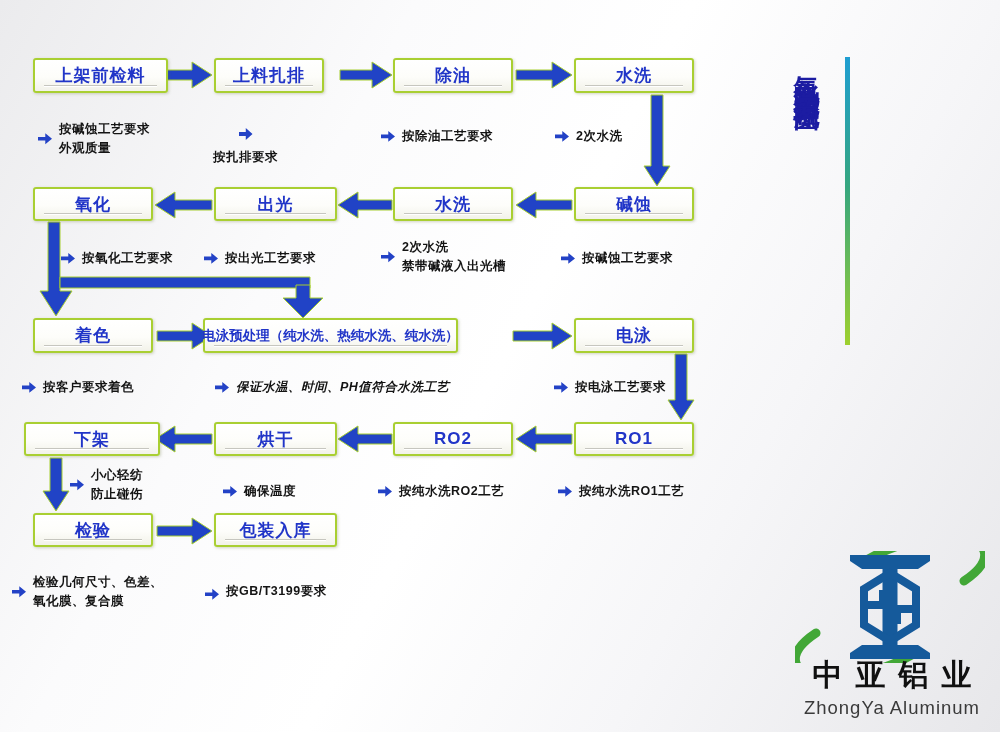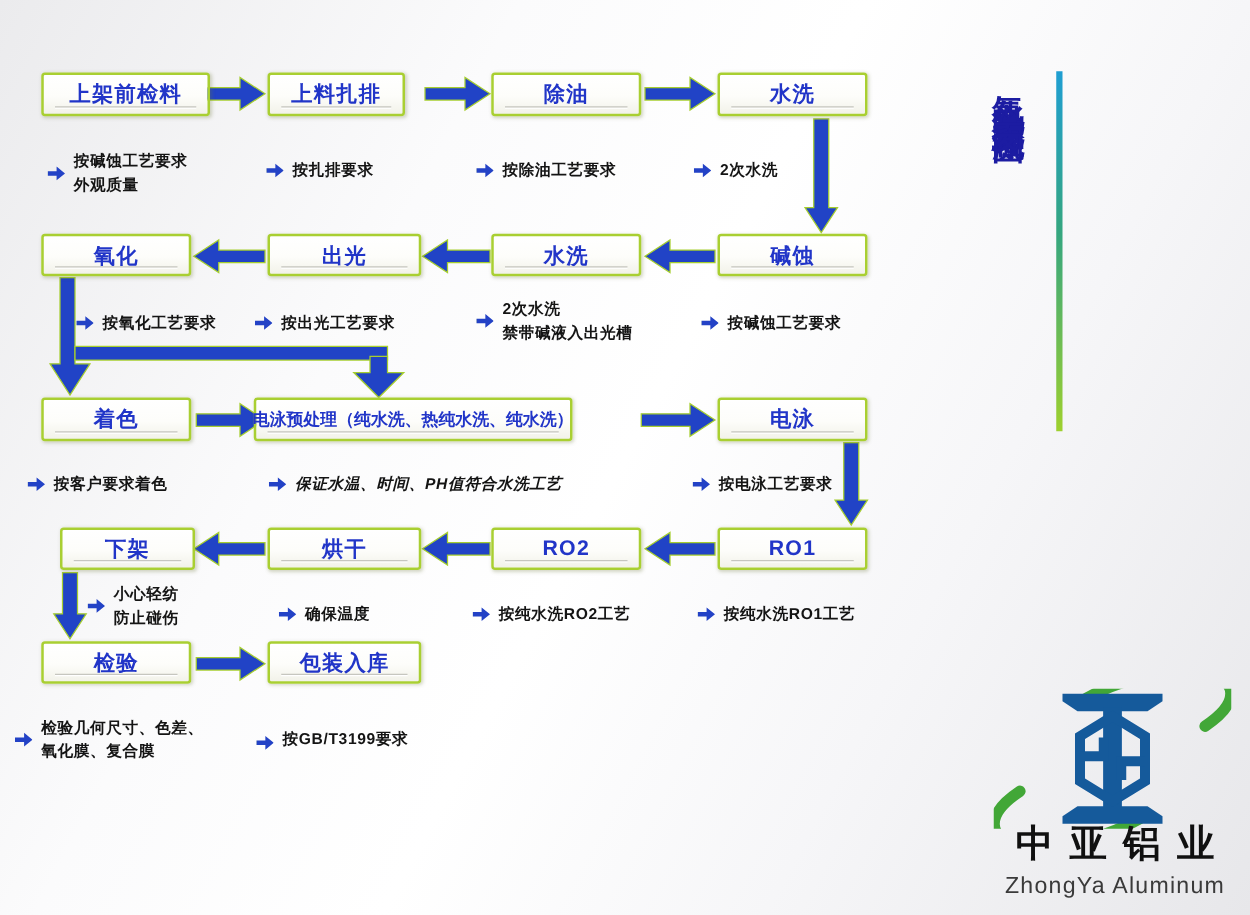--- a/index.html
+++ b/index.html
@@ -115,21 +115,21 @@
   <div class="fbox" style="left:33px;top:318px;width:120px;height:35px;">
       <span>着色</span>
     </div>
   <div class="fbox small" style="left:203px;top:318px;width:255px;height:35px;">
       <span>电泳预处理（纯水洗、热纯水洗、纯水洗）</span>
     </div>
   <div class="fbox" style="left:574px;top:318px;width:120px;height:35px;">
       <span>电泳</span>
     </div>
 
-  <div class="fbox" style="left:48px;top:422px;width:108px;height:34px;">
+  <div class="fbox" style="left:24px;top:422px;width:136px;height:34px;">
       <span>下架</span>
     </div>
   <div class="fbox" style="left:214px;top:422px;width:123px;height:34px;">
       <span>烘干</span>
     </div>
   <div class="fbox" style="left:393px;top:422px;width:120px;height:34px;">
       <span>RO2</span>
     </div>
   <div class="fbox" style="left:574px;top:422px;width:120px;height:34px;">
       <span>RO1</span>
@@ -142,21 +142,21 @@
       <span>包装入库</span>
     </div>
 
   <div class="note" style="left:38px;top:120px;">
       <span class="nicon"></span>
       <div class="ntext">
         <div>按碱蚀工艺要求</div>
         <div>外观质量</div>
       </div>
     </div>
-  <div class="note" style="left:213px;top:127px;">
+  <div class="note" style="left:213px;top:127px;flex-direction:column;">
       <span class="nicon"></span>
       <div class="ntext">
         <div>按扎排要求</div>
       </div>
     </div>
   <div class="note" style="left:381px;top:127px;">
       <span class="nicon"></span>
       <div class="ntext">
         <div>按除油工艺要求</div>
       </div>

